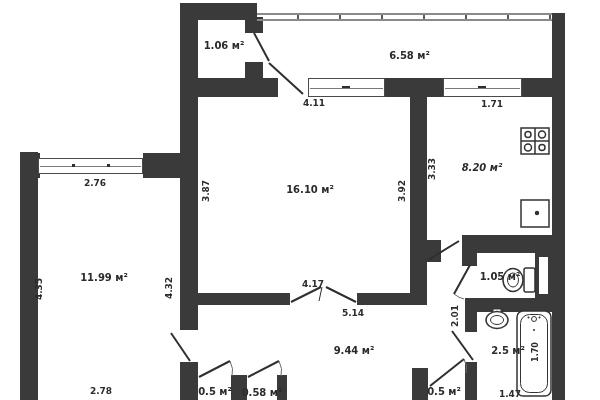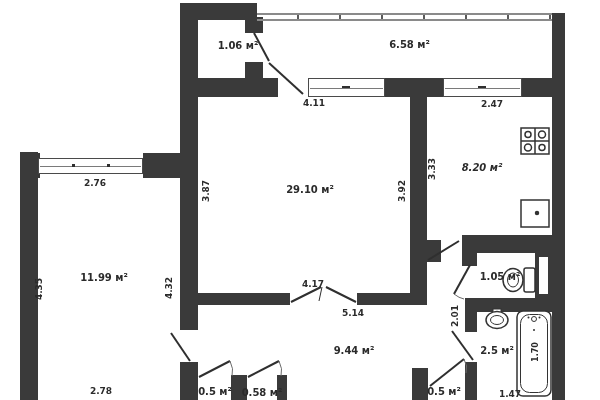--- a/index.html
+++ b/index.html
@@ -110,34 +110,34 @@
         <rect x="517" y="311" width="34" height="85" rx="6"></rect>
         <rect x="520.5" y="314.5" width="27" height="78" rx="9" stroke-width="1"></rect>
         <circle cx="534" cy="319" r="2.5" stroke-width="1"></circle>
         <circle cx="528.5" cy="317.5" r="1" fill="#333333" stroke="none"></circle>
         <circle cx="539.5" cy="317.5" r="1" fill="#333333" stroke="none"></circle>
         <circle cx="534" cy="330" r="1" fill="#333333" stroke="none"></circle>
       </g>
     </g>
   </svg>
 
-  <div class="lbl area" style="left:238px;top:46px;">1.06 м²</div>
-  <div class="lbl area" style="left:387px;top:45px;padding-left:45px;">6.58 м²</div>
-  <div class="lbl area" style="left:310px;top:190px;">29.10 м²</div>
+  <div class="lbl area" style="left:224px;top:46px;">1.06 м²</div>
+  <div class="lbl area" style="left:387px;top:56px;padding-left:45px;">6.58 м²</div>
+  <div class="lbl area" style="left:310px;top:190px;">16.10 м²</div>
   <div class="lbl area" style="left:482px;top:168px;font-style:italic;">8.20 м²</div>
   <div class="lbl area" style="left:104px;top:278px;">11.99 м²</div>
   <div class="lbl area" style="left:500px;top:277px;">1.05 м²</div>
   <div class="lbl area" style="left:354px;top:351px;">9.44 м²</div>
-  <div class="lbl area" style="left:497px;top:351px;">2.5 м²</div>
+  <div class="lbl area" style="left:508px;top:351px;">2.5 м²</div>
   <div class="lbl area" style="left:215px;top:392px;">0.5 м²</div>
   <div class="lbl area" style="left:262px;top:393px;">0.58 м²</div>
   <div class="lbl area" style="left:444px;top:392px;">0.5 м²</div>
 
   <div class="lbl dim" style="left:314px;top:103px;">4.11</div>
-  <div class="lbl dim" style="left:492px;top:104px;">2.47</div>
+  <div class="lbl dim" style="left:492px;top:104px;">1.71</div>
   <div class="lbl dim" style="left:95px;top:183px;">2.76</div>
   <div class="lbl dim rot" style="left:206px;top:191px;">3.87</div>
   <div class="lbl dim rot" style="left:402px;top:191px;">3.92</div>
   <div class="lbl dim rot" style="left:432px;top:169px;">3.33</div>
   <div class="lbl dim rot" style="left:39px;top:289px;">4.35</div>
   <div class="lbl dim rot" style="left:169px;top:288px;">4.32</div>
   <div class="lbl dim" style="left:313px;top:284px;text-align:center;">4.17</div>
   <div class="lbl dim" style="left:353px;top:313px;">5.14</div>
   <div class="lbl dim rot" style="left:455px;top:316px;">2.01</div>
   <div class="lbl dim" style="left:101px;top:391px;">2.78</div>

